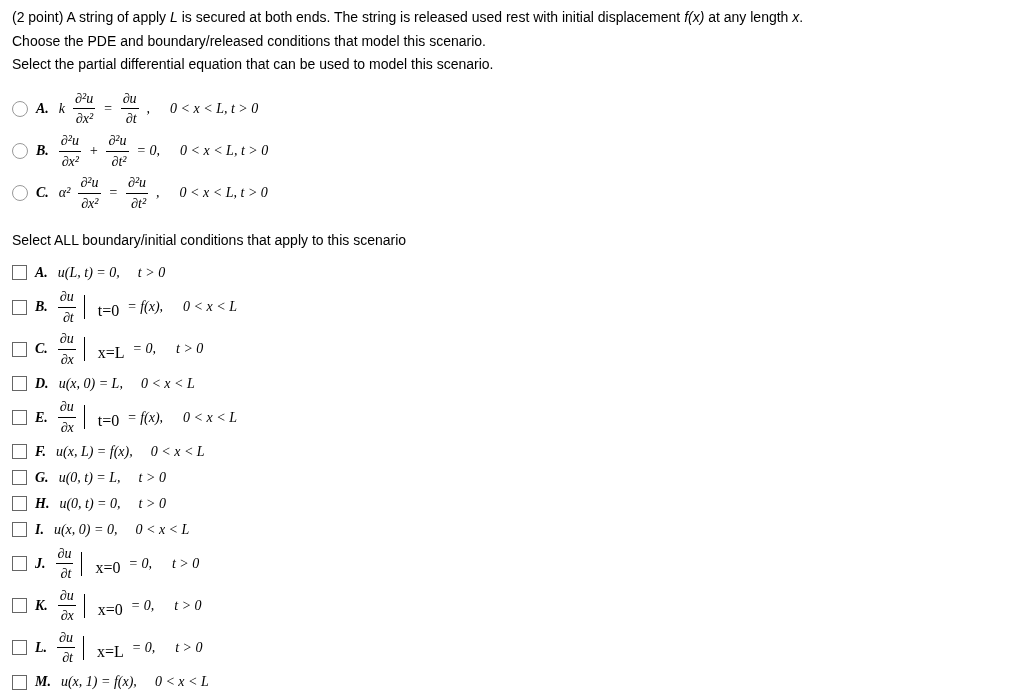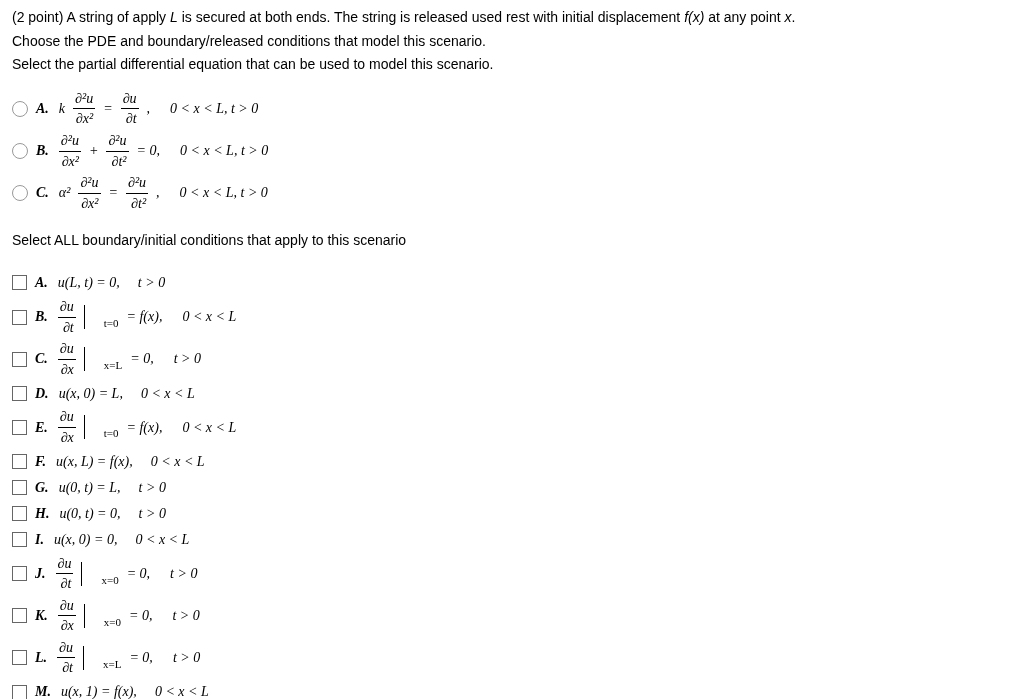--- a/index.html
+++ b/index.html
@@ -12,21 +12,21 @@
       line-height: 1.4;
     }
     .problem-text {
       margin-bottom: 4px;
     }
     .italic {
       font-style: italic;
     }
     .section-prompt {
       margin-top: 18px;
-      margin-bottom: 20px;
+      margin-bottom: 10px;
     }
     .option-row {
       display: flex;
       align-items: center;
       margin: 2px 0;
       gap: 6px;
     }
     .radio-circle {
       width: 14px;
       height: 14px;
@@ -62,42 +62,42 @@
     }
     .eqn-text {
       display: flex;
       align-items: center;
       gap: 8px;
       font-family: 'Times New Roman', serif;
     }
     .bar-sub {
       display: inline-block;
       border-left: 1px solid #000;
-      padding-left: 19px;
-      font-size: 11px;
+      padding-left: 13px;
+      font-size: 16px;
       vertical-align: middle;
       line-height: 1;
       height: 24px;
       display: inline-flex;
       align-items: flex-end;
     }
     .pde-group {
       margin-top: 14px;
       margin-bottom: 4px;
     }
     .cond-group {
       margin-top: 8px;
     }
     .cond-group .option-row { min-height: 24px; }
   </style>
 </head>
 <body>
 
 <div class="problem-text">
-  <span>(2 point)</span><span> A string of apply </span><span class="italic">L</span><span> is secured at both ends. The string is released used rest with initial displacement </span><span class="italic">f(x)</span><span> at any point </span><span class="italic">x</span><span>.</span>
+  <span>(2 point)</span><span> A string of apply </span><span class="italic">L</span><span> is secured at both ends. The string is released used rest with initial displacement </span><span class="italic">f(x)</span><span> at any length </span><span class="italic">x</span><span>.</span>
 </div>
 <div class="problem-text">Choose the PDE and boundary/released conditions that model this scenario.</div>
 <div class="problem-text">Select the partial differential equation that can be used to model this scenario.</div>
 
 <div class="pde-group">
 
   <div class="option-row">
     <div class="radio-circle"></div>
     <span class="label math">A.</span>
     <span class="eqn-text">

